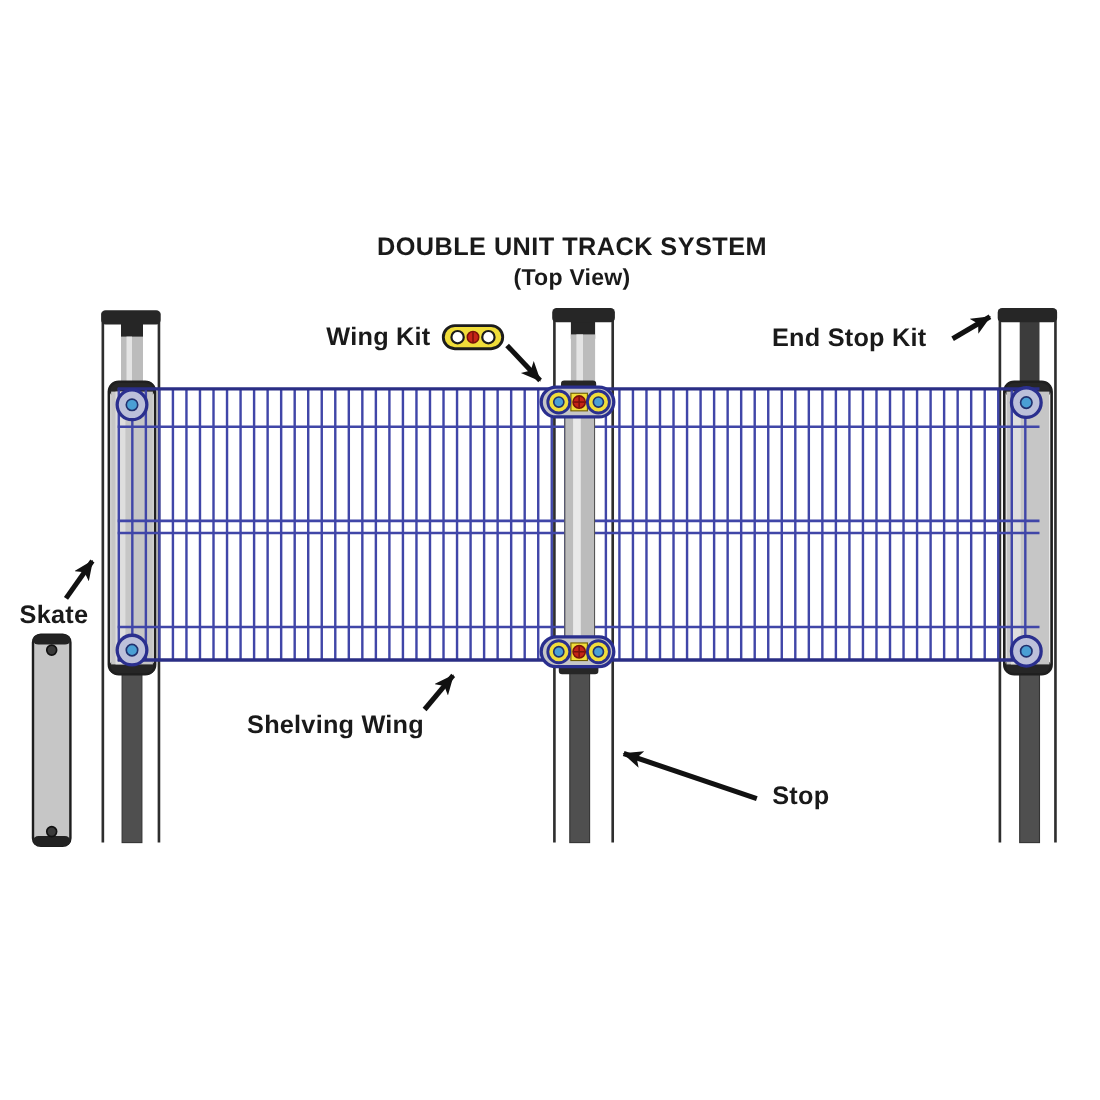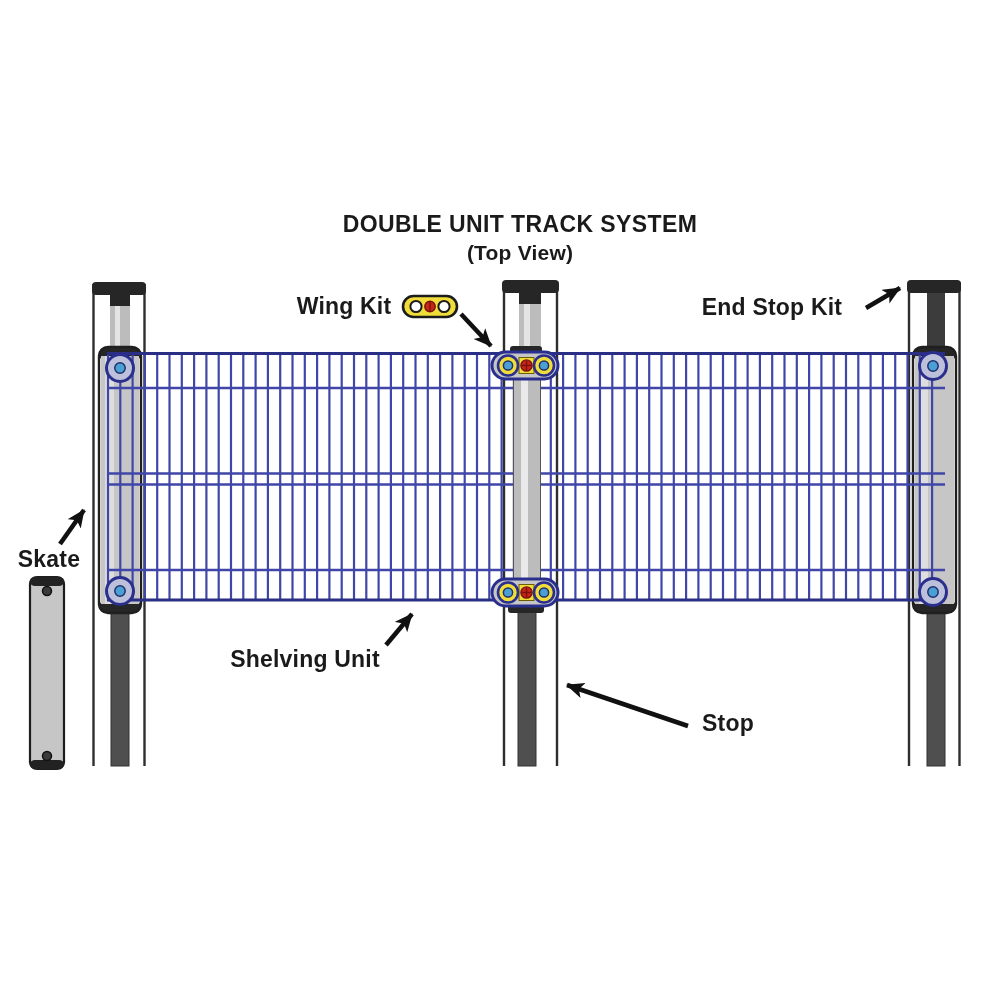--- a/index.html
+++ b/index.html
@@ -241,16 +241,16 @@
       <line class="arrow" x1="386" y1="645" x2="412" y2="614" marker-end="url(#ah)"></line>
       <line class="arrow" x1="688" y1="726" x2="567" y2="685" marker-end="url(#ah)"></line>
     </g>
   </svg>
 
   <div class="lbl title" style="left:520px;top:224px;">DOUBLE UNIT TRACK SYSTEM</div>
   <div class="lbl subtitle" style="left:520px;top:253px;">(Top View)</div>
   <div class="lbl" style="left:344px;top:306px;">Wing Kit</div>
   <div class="lbl" style="left:772px;top:307px;">End Stop Kit</div>
   <div class="lbl" style="left:37px;top:559px;margin-left:12px;">Skate</div>
-  <div class="lbl" style="left:305px;top:659px;">Shelving Unit</div>
+  <div class="lbl" style="left:305px;top:659px;">Shelving Wing</div>
   <div class="lbl" style="left:728px;top:723px;">Stop</div>
 
 </div>
 
 </body></html>

